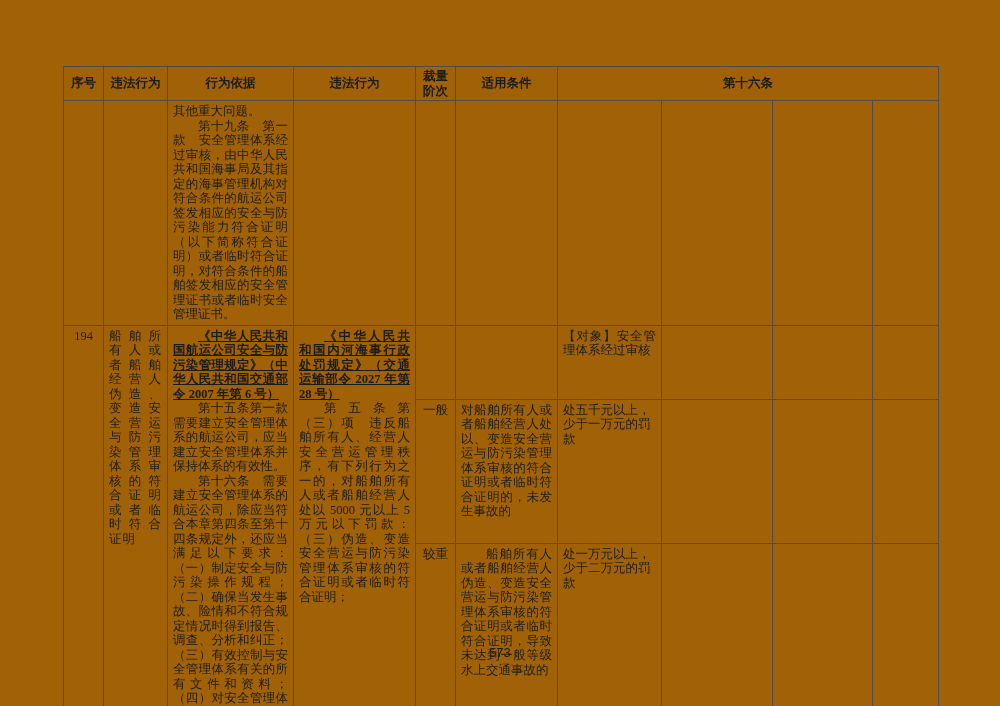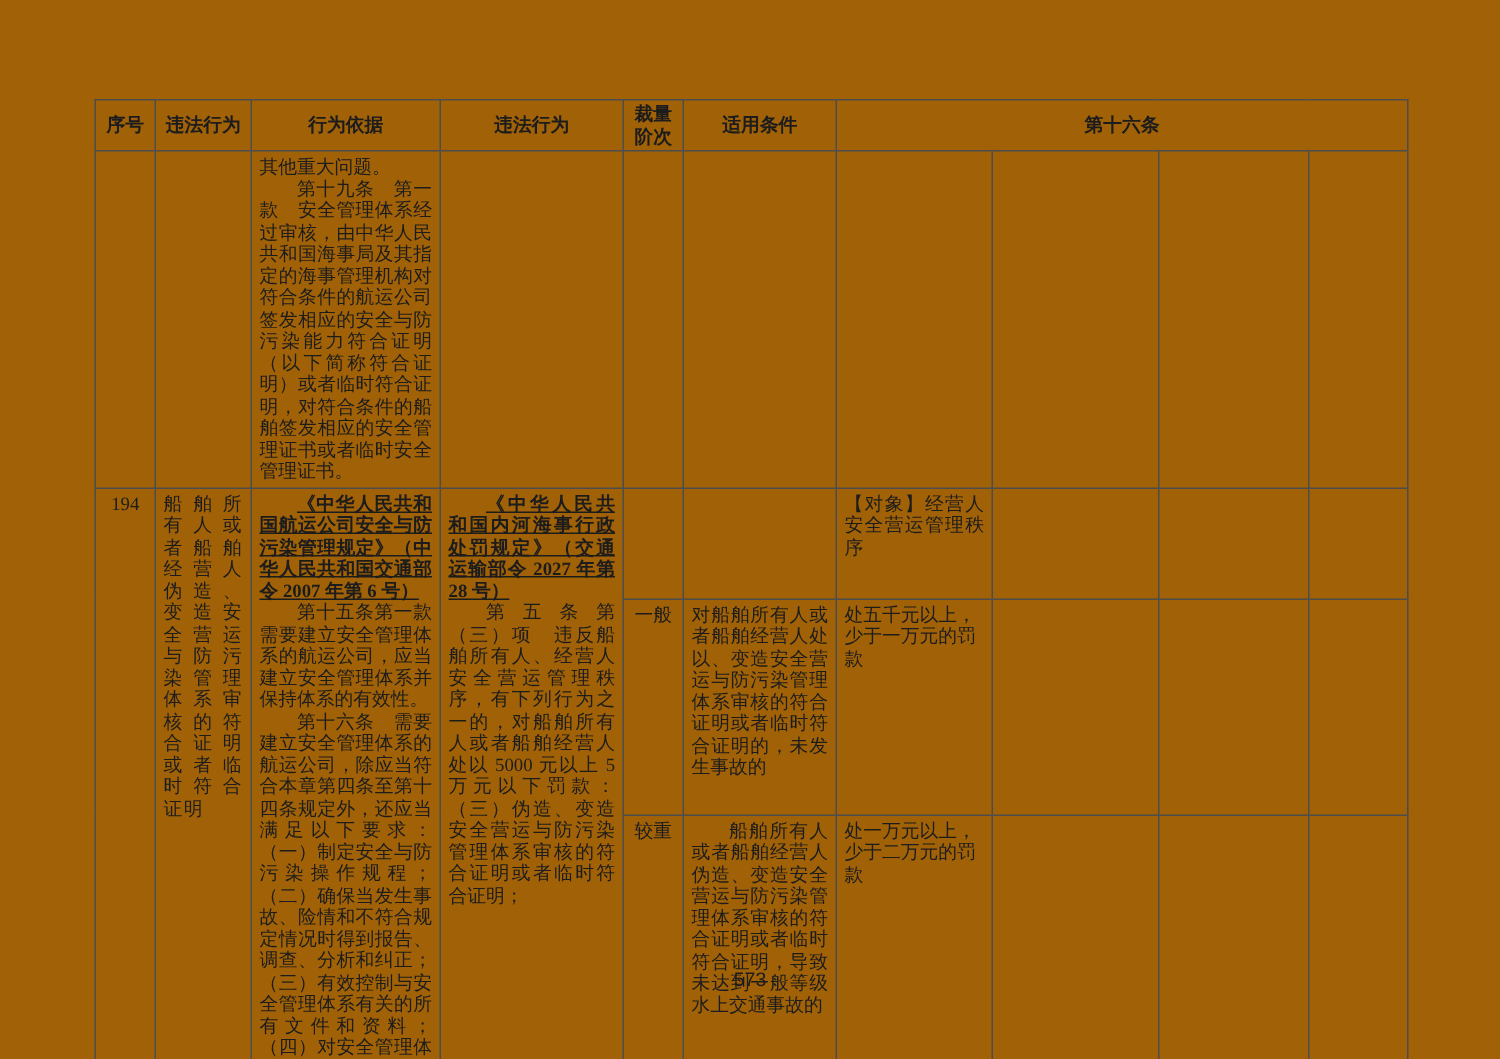--- a/index.html
+++ b/index.html
@@ -119,21 +119,21 @@
           <p class="b ind">《中华人民共和国航运公司安全与防污染管理规定》（中华人民共和国交通部令 2007 年第 6 号）</p>
           <p class="ind">第十五条第一款　需要建立安全管理体系的航运公司，应当建立安全管理体系并保持体系的有效性。</p>
           <p class="ind">第十六条　需要建立安全管理体系的航运公司，除应当符合本章第四条至第十四条规定外，还应当满足以下要求：（一）制定安全与防污染操作规程；（二）确保当发生事故、险情和不符合规定情况时得到报告、调查、分析和纠正；（三）有效控制与安全管理体系有关的所有文件和资料；（四）对安全管理体系进行内部审</p>
         </td>
         <td class="shishi" rowspan="3">
           <p class="b ind">《中华人民共和国内河海事行政处罚规定》（交通运输部令 2027 年第 28 号）</p>
           <p class="ind">第五条第（三）项　违反船舶所有人、经营人安全营运管理秩序，有下列行为之一的，对船舶所有人或者船舶经营人处以 5000 元以上 5 万元以下罚款：（三）伪造、变造安全营运与防污染管理体系审核的符合证明或者临时符合证明；</p>
         </td>
         <td></td>
         <td></td>
-        <td class="target just">【对象】经营人安全营运管理秩序</td>
+        <td class="target just">【对象】安全管理体系经过审核</td>
         <td></td>
         <td></td>
         <td></td>
       </tr>
       <tr class="rB">
         <td class="center mid">一般</td>
         <td class="cond mid just">对船舶所有人或者船舶经营人处以、变造安全营运与防污染管理体系审核的符合证明或者临时符合证明的，未发生事故的</td>
         <td class="std mid">处五千元以上，少于一万元的罚款</td>
         <td></td>
         <td></td>

